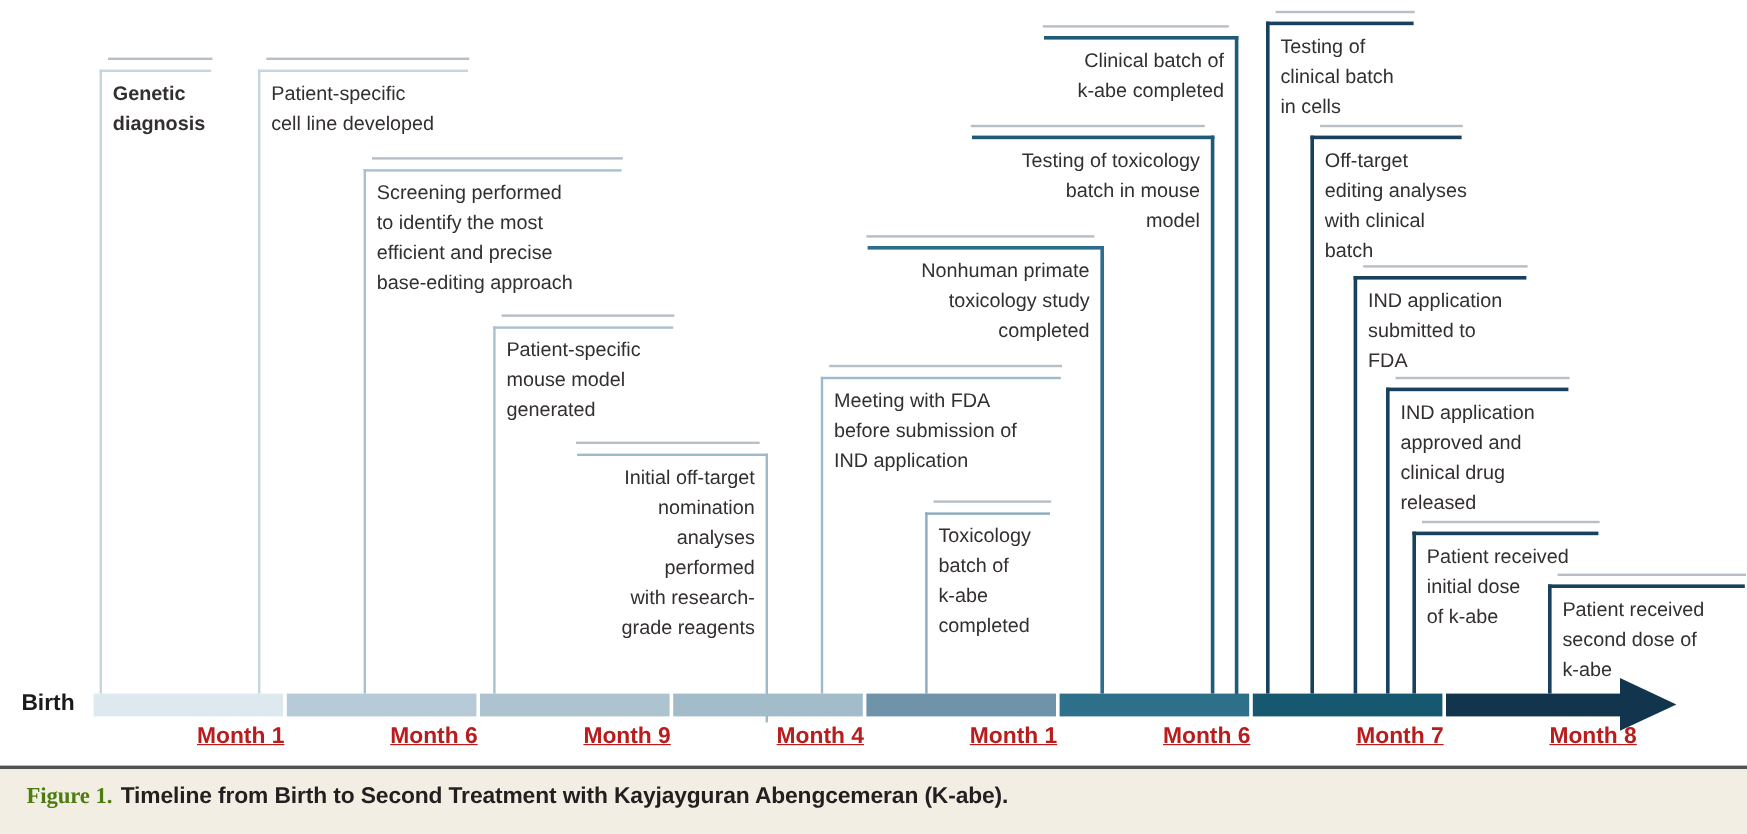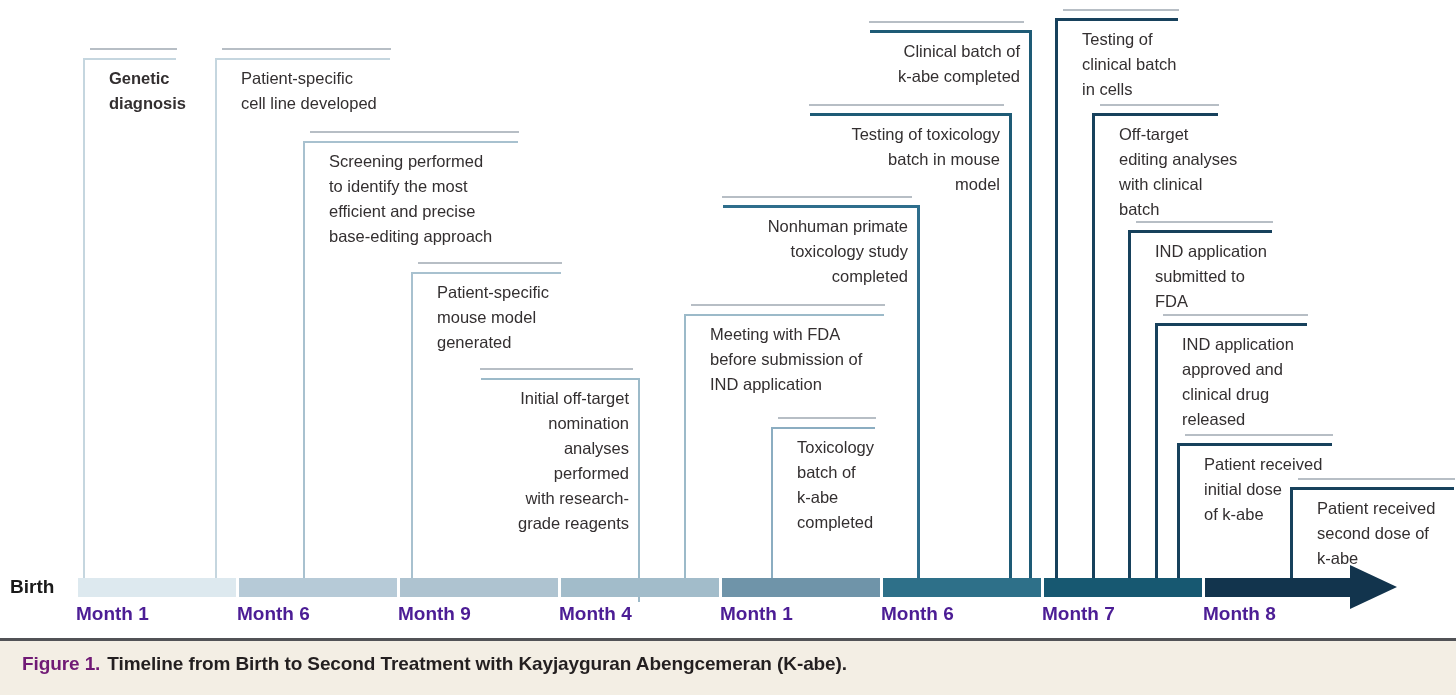--- a/index.html
+++ b/index.html
@@ -5,35 +5,35 @@
   html,body{margin:0;padding:0;background:#fff;}
   #canvas{
     position:relative;width:1456px;height:695px;overflow:hidden;background:#ffffff;
     font-family:"Liberation Sans","DejaVu Sans",sans-serif;
   }
   
   .callout{position:absolute;box-sizing:border-box;}
   .callout .txt{
     white-space:pre;font-size:16.5px;line-height:25px;color:#332f30;letter-spacing:0px;
   }
-  .callout.left .txt{padding:6px 0 0 24px;text-align:left;}
+  .callout.left .txt{padding:6px 0 0 9px;text-align:left;}
   .callout.right .txt{padding:6px 9px 0 0;text-align:right;}
   .callout::before{ 
     content:"";position:absolute;height:1.5px;background:#b7bec5;top:-12px;
   }
   .callout.left::before{left:5px;right:-1px;}
   .callout.right::before{right:5px;left:-1px;}
   
   .seg{position:absolute;height:19px;top:578px;}
   .mlabel{
-    position:absolute;top:602px;height:24px;font-weight:bold;font-size:19px;color:#4c1d95;
-    text-align:left;line-height:24px;
+    position:absolute;top:602px;height:24px;font-weight:bold;font-size:19px;color:#b91c1c;
+    text-align:right;line-height:24px;text-decoration:underline;
   }
   #birth-label{
-    position:absolute;left:10px;top:575px;width:60px;text-align:left;
+    position:absolute;left:10px;top:575px;width:60px;text-align:center;
     font-weight:bold;font-size:19px;color:#1a1a1a;line-height:24px;
   }
   #arrow-head{
     position:absolute;left:1350px;top:565px;width:0;height:0;
     border-top:22px solid transparent;border-bottom:22px solid transparent;
   }
   
   #caption-separator{position:absolute;left:0;top:638px;width:1456px;height:2.5px;}
   #caption{
     position:absolute;left:0;top:641px;width:1456px;height:54px;
@@ -152,16 +152,16 @@
       <div class="mlabel" style="left: 398px; width: 161px;">Month 9</div>
       <div class="mlabel" style="left: 559px; width: 161px;">Month 4</div>
       <div class="mlabel" style="left: 720px; width: 161px;">Month 1</div>
       <div class="mlabel" style="left: 881px; width: 161px;">Month 6</div>
       <div class="mlabel" style="left: 1042px; width: 161px;">Month 7</div>
       <div class="mlabel" style="left: 1203px; width: 161px;">Month 8</div>
     </div>
 
   <div id="caption-separator" style="background: rgb(81, 82, 86);"></div>
   <div id="caption" style="background: rgb(243, 238, 228); color: rgb(35, 31, 32);">
-    <span class="lbl" style="color: #701a75;">Figure 1.</span><span>Timeline from Birth to Second Treatment with Kayjayguran Abengcemeran (K-abe).</span>
+    <span class="lbl" style="color: #4d7c0f; font-family: Liberation Serif, serif;">Figure 1.</span><span>Timeline from Birth to Second Treatment with Kayjayguran Abengcemeran (K-abe).</span>
   </div>
 
 </div>
 
 </body></html>

